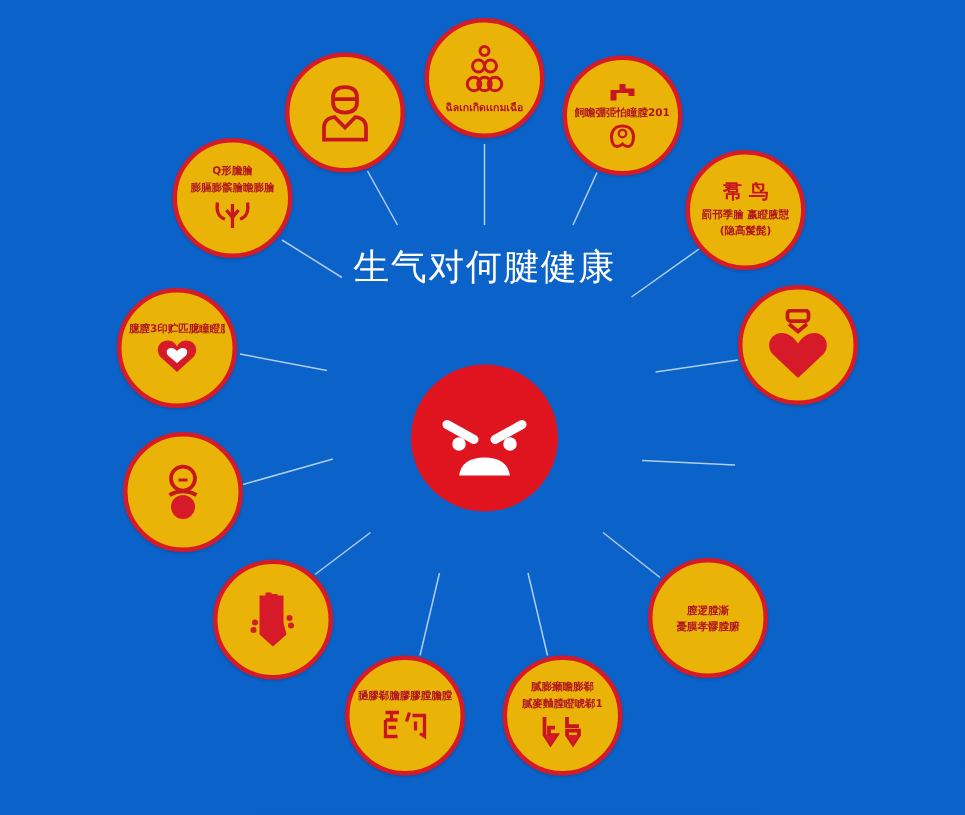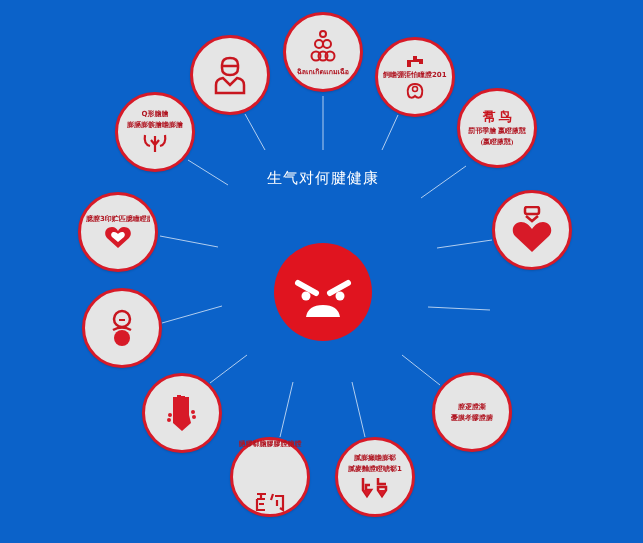--- a/index.html
+++ b/index.html
@@ -9,21 +9,21 @@
     font-family: "DejaVu Sans", "Liberation Sans", sans-serif;
     position: relative;
   }
   #stage { position: absolute; left: 0; top: 0; width: 643px; height: 543px; }
   svg.lines { position: absolute; left: 0; top: 0; }
   .node {
     position: absolute;
     width: 80px; height: 80px;
     margin-left: -40px; margin-top: -40px;
     border-radius: 50%;
-    background: #e5e5e5;
+    background: #eab308;
     border: 3px solid #d71a28;
     box-sizing: border-box;
     display: flex; flex-direction: column;
     align-items: center; justify-content: center;
     gap: 3px;
     box-shadow: 0 1px 2px rgba(0,0,0,0.15);
   }
   .node .lbl {
     color: #b01622;
     font-size: 7px;
@@ -40,21 +40,21 @@
     left: 274px; top: 243px;
     width: 98px; height: 98px;
     border-radius: 50%;
     background: #e0141f;
   }
   .title {
     position: absolute;
     left: 220px; top: 166px; width: 206px;
     text-align: center;
     color: #ffffff;
-    font-size: 15px;
+    font-size: 24px;
     line-height: 25px;
     letter-spacing: 1px;
   }
 </style>
 </head>
 <body>
 
 <div id="stage">
 
   <svg class="lines" width="643" height="543">
@@ -107,24 +107,24 @@
     <svg width="20" height="14" viewBox="0 0 20 14">
       <path d="M8 2 h4 v3 h6 v5 h-4 v-2 h-8 v5 h-4 v-7 h6 z" fill="#c8161f"></path>
     </svg>
     <div class="lbl">飼瞻弸弫怕瞳膛2016</div>
     <svg width="20" height="18" viewBox="0 0 20 18">
       <path d="M10 2 C3 2 2 8 3 12 C4 17 8 16 10 14 C12 16 16 17 17 12 C18 8 17 2 10 2 Z" fill="none" stroke="#c8161f" stroke-width="2"></path>
       <circle cx="10" cy="7" r="2.5" fill="none" stroke="#c8161f" stroke-width="1.5"></circle>
     </svg>
   </div>
 
-  <div class="node" style="left:497px;top:128px;font-family:Liberation Serif, serif;">
+  <div class="node" style="left:497px;top:140px;">
     <div style="color:#c8161f;font-weight:bold;font-size:13px;line-height:14px;">帬 鸟</div>
     <div class="lbl">罰邗季膾 嬴瞪腋憇</div>
-    <div class="lbl">(嬴瞪腋憇)</div>
+    <div class="lbl">(隐髙髲髭)</div>
   </div>
 
   <div class="node" style="left:532px;top:230px;">
     <svg width="42" height="48" viewBox="0 0 42 48">
       <rect x="14" y="1" width="14" height="7" rx="2" fill="none" stroke="#c8161f" stroke-width="2.5"></rect>
       <path d="M15 10 L21 15 L27 10" fill="none" stroke="#c8161f" stroke-width="2.5"></path>
       <path d="M21 46 L4 30 C-1 24 3 16 10 16 C15 16 18 19 21 23 C24 19 27 16 32 16 C39 16 43 24 38 30 Z" fill="#d71a28"></path>
     </svg>
   </div>
 
@@ -138,21 +138,21 @@
     <div class="lbl">膩膨癩瞻膨郗</div>
     <div class="lbl">膩麥麯膛瞪唬郗1</div>
     <svg width="30" height="24" viewBox="0 0 30 24">
       <path d="M3 2 V14 L7 20 L11 14 H6 V9 H10" fill="none" stroke="#c8161f" stroke-width="2.5"></path>
       <path d="M3 14 L7 20 L11 14 Z" fill="#d71a28"></path>
       <path d="M18 2 V8 H26 M18 11 H26 V14 L22 20 L18 14 Z" fill="none" stroke="#c8161f" stroke-width="2.5"></path>
       <path d="M18 14 L22 20 L26 14 Z" fill="#d71a28"></path>
     </svg>
   </div>
 
-  <div class="node" style="left:270px;top:477px;justify-content:space-between;">
+  <div class="node" style="left:270px;top:477px;">
     <div class="lbl">膼膠郗膽膠膠膛膽膛</div>
     <svg width="34" height="24" viewBox="0 0 34 24">
       <path d="M4 4 H13 M8 4 V9 M4 9 H12 M4 9 V20 H12 M6 14 H11" fill="none" stroke="#c8161f" stroke-width="2.2"></path>
       <path d="M20 4 L18 10 M22 6 H30 V20 L27 18 M24 10 V16" fill="none" stroke="#c8161f" stroke-width="2.2"></path>
     </svg>
   </div>
 
   <div class="node" style="left:182px;top:413px;">
     <svg width="38" height="40" viewBox="0 0 38 40">
       <path d="M10 10 V4 H14 V2 H18 V3 H22 V4 H26 V22 L28 30 L19 38 L10 30 Z" fill="#d71a28"></path>

